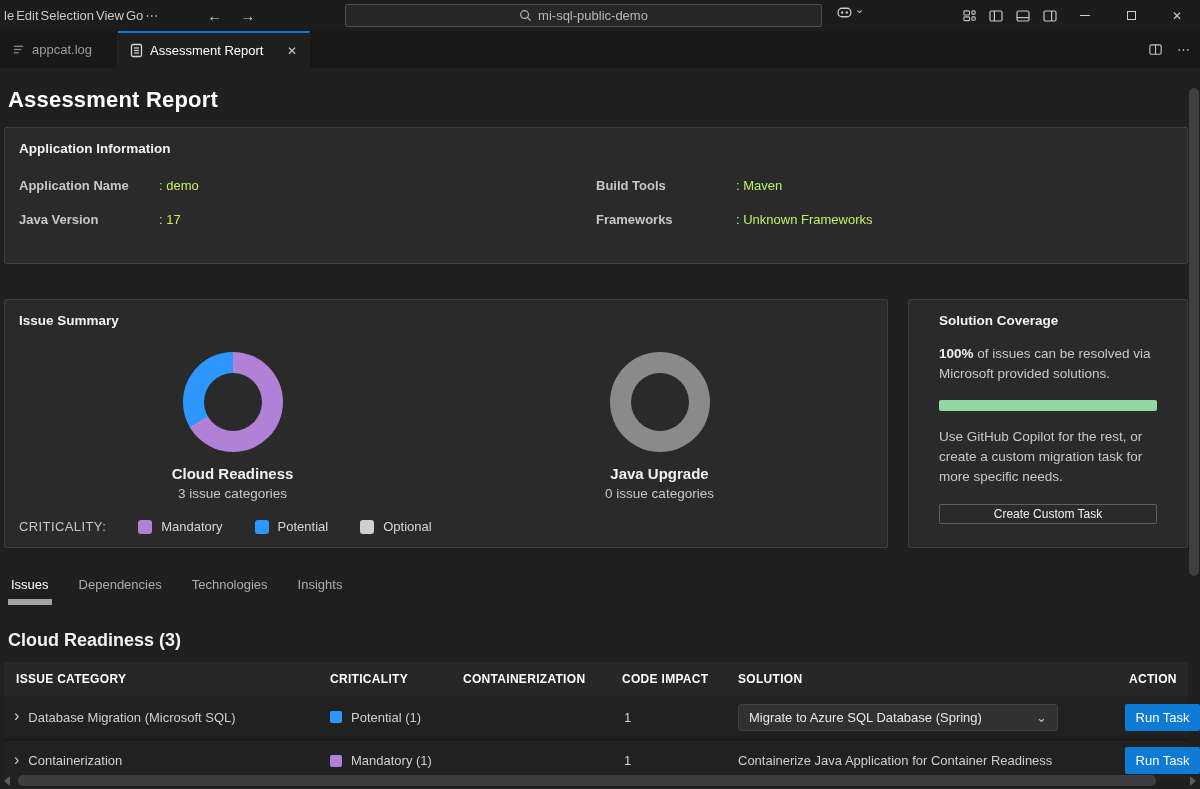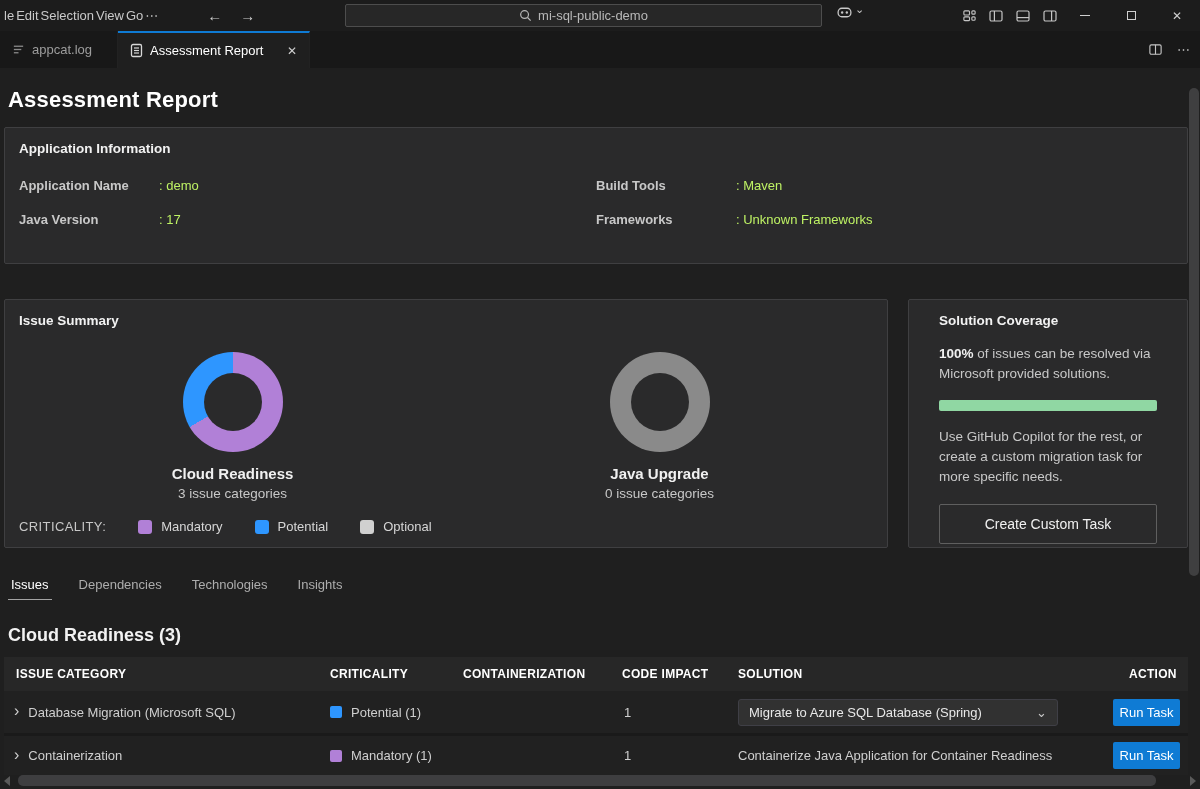--- a/index.html
+++ b/index.html
@@ -62,47 +62,47 @@
   .legend{ display:flex; align-items:center; margin-top:auto; font-size:13px; color:#c8c8c8; }
   .legend-label{ letter-spacing:.4px; }
   .legend-item{ display:flex; align-items:center; gap:9px; margin-left:32px; color:#d6d6d6; }
   .swatch{ width:14px; height:14px; border-radius:3px; }
 
   .solution-cov{ flex:1; height:249px; padding:13px 30px; }
   .cov-text{ margin-top:16px; font-size:13.5px; line-height:1.5; color:#c8c8c8; }
   .cov-text b{ color:#f0f0f0; }
   .cov-bar{ margin-top:15px; height:11px; border-radius:2px; background:#3a3a3a; overflow:hidden; }
   .cov-fill{ height:100%; }
-  .cov-btn{ margin-top:17px; width:100%; height:40px; background:transparent;
-    border:1px solid #5f5f5f; border-radius:2px; color:#f0f0f0; font-size:14px;
+  .cov-btn{ margin-top:17px; width:100%; height:20px; background:transparent;
+    border:1px solid #5f5f5f; border-radius:2px; color:#f0f0f0; font-size:12px;
     font-family:"Liberation Sans", sans-serif; display:flex; align-items:center; justify-content:center; cursor:pointer; }
 
   .section-tabs{ display:flex; gap:24px; margin-top:29px; padding-left:4px; font-size:13px; }
   .stab{ color:#adadad; padding:0 3px 7px; cursor:pointer; }
-  .stab.active{ color:#ffffff; border-bottom:1px solid #a3a3a3; }
+  .stab.active{ color:#ffffff; border-bottom:6px solid #a3a3a3; }
 
   .table-heading{ margin-top:25px; margin-left:4px; font-size:18px; font-weight:700; color:#f2f2f2; }
 
   .grid-cols{ display:grid; grid-template-columns:326px 133px 159px 116px 375px 1fr; align-items:center; }
   .thead{ margin-top:11px; background:#272727; height:34px; font-weight:700; font-size:12px; color:#ffffff; letter-spacing:.3px; }
   .thead .c1{ padding-left:12px; }
   .thead .c6{ padding-left:16px; }
   .trow{ height:42px; background:#212121; font-size:13px; color:#cfcfcf; }
   .trow + .trow{ border-top:3px solid #1a1a1a; }
   .cat-cell{ padding-left:10px; display:flex; align-items:center; gap:9px; }
   .chev{ color:#cfcfcf; font-size:16px; line-height:1; margin-top:-2px; }
   .crit-cell{ display:flex; align-items:center; gap:9px; }
   .crit-swatch{ width:12px; height:12px; border-radius:2px; }
   .impact-cell{ padding-left:2px; }
   .select-box{ width:320px; height:27px; background:#313131; border:1px solid #3f3f46; border-radius:3px;
     display:flex; align-items:center; justify-content:space-between; padding:0 10px; color:#e8e8e8; cursor:pointer; }
   .select-box .dd{ color:#c9c9c9; font-size:13px; }
-  .run-btn{ width:67px; height:27px; background:#0f7bd4; border:none; border-radius:2px;
+  .run-btn{ width:75px; height:27px; background:#0f7bd4; border:none; border-radius:2px;
     color:#ffffff; font-size:13px; font-family:"Liberation Sans", sans-serif;
-    display:flex; align-items:center; justify-content:center; cursor:pointer; }
+    display:flex; align-items:center; justify-content:center; cursor:pointer;margin-left:12px; }
 
   
   .vscroll{ position:absolute; top:20px; right:1px; width:10px; bottom:20px; }
   .vthumb{ width:10px; height:488px; background:#3f3f40; border-radius:5px; }
   .hscroll{ position:absolute; left:0; right:0; bottom:1px; height:15px; display:flex; align-items:center; }
   .harrow{ width:0; height:0; border-top:5px solid transparent; border-bottom:5px solid transparent; }
   .harrow.left{ border-right:6px solid #5a5a5a; margin-left:4px; }
   .harrow.right{ border-left:6px solid #5a5a5a; margin-right:4px; }
   .htrack{ flex:1; margin:0 8px; }
   .hthumb{ height:11px; width:calc(100% - 26px); background:#3e3e40; border-radius:5px; }

